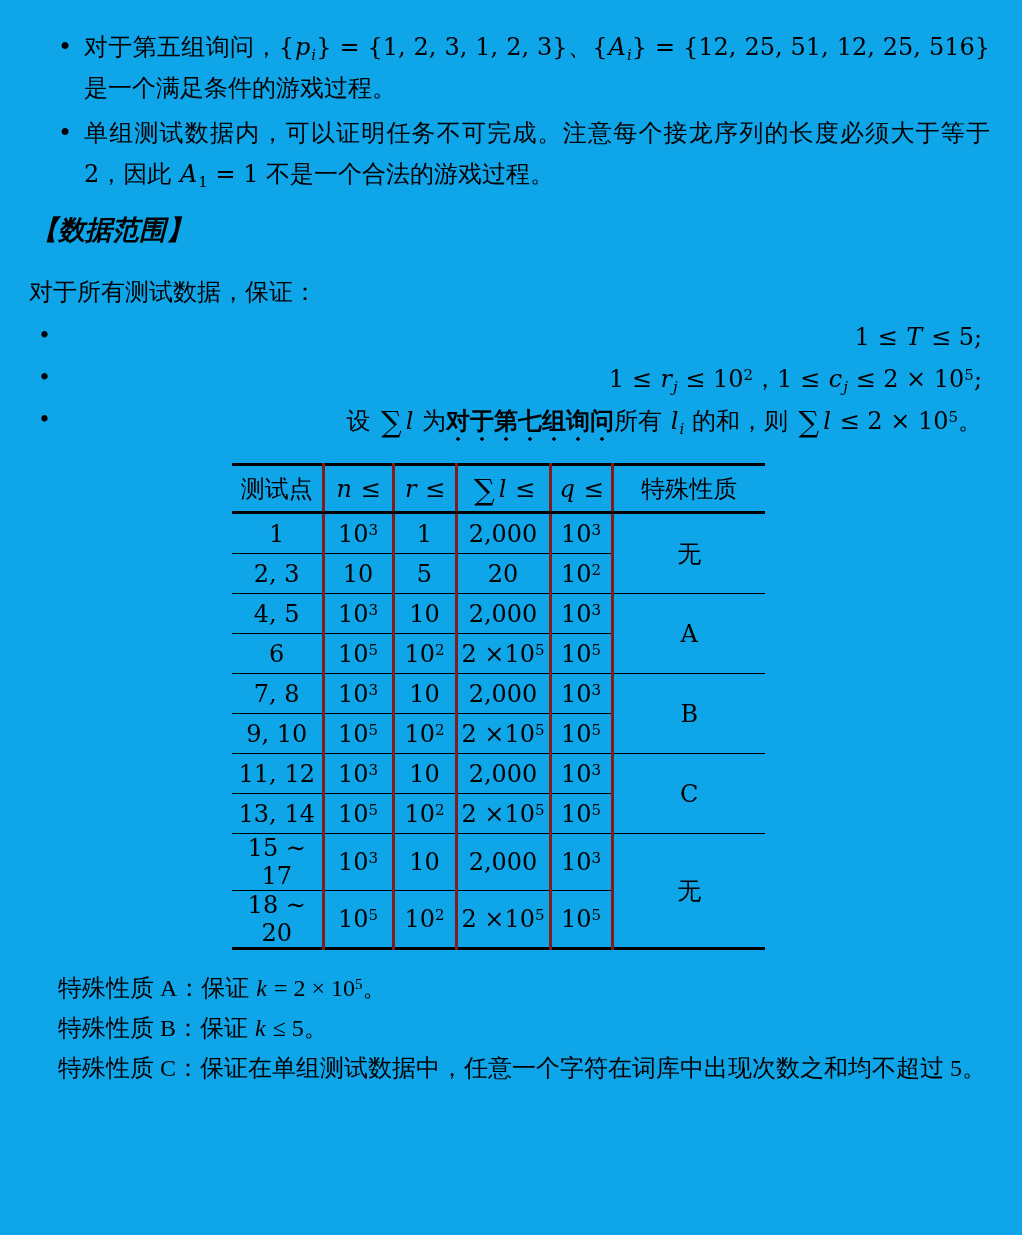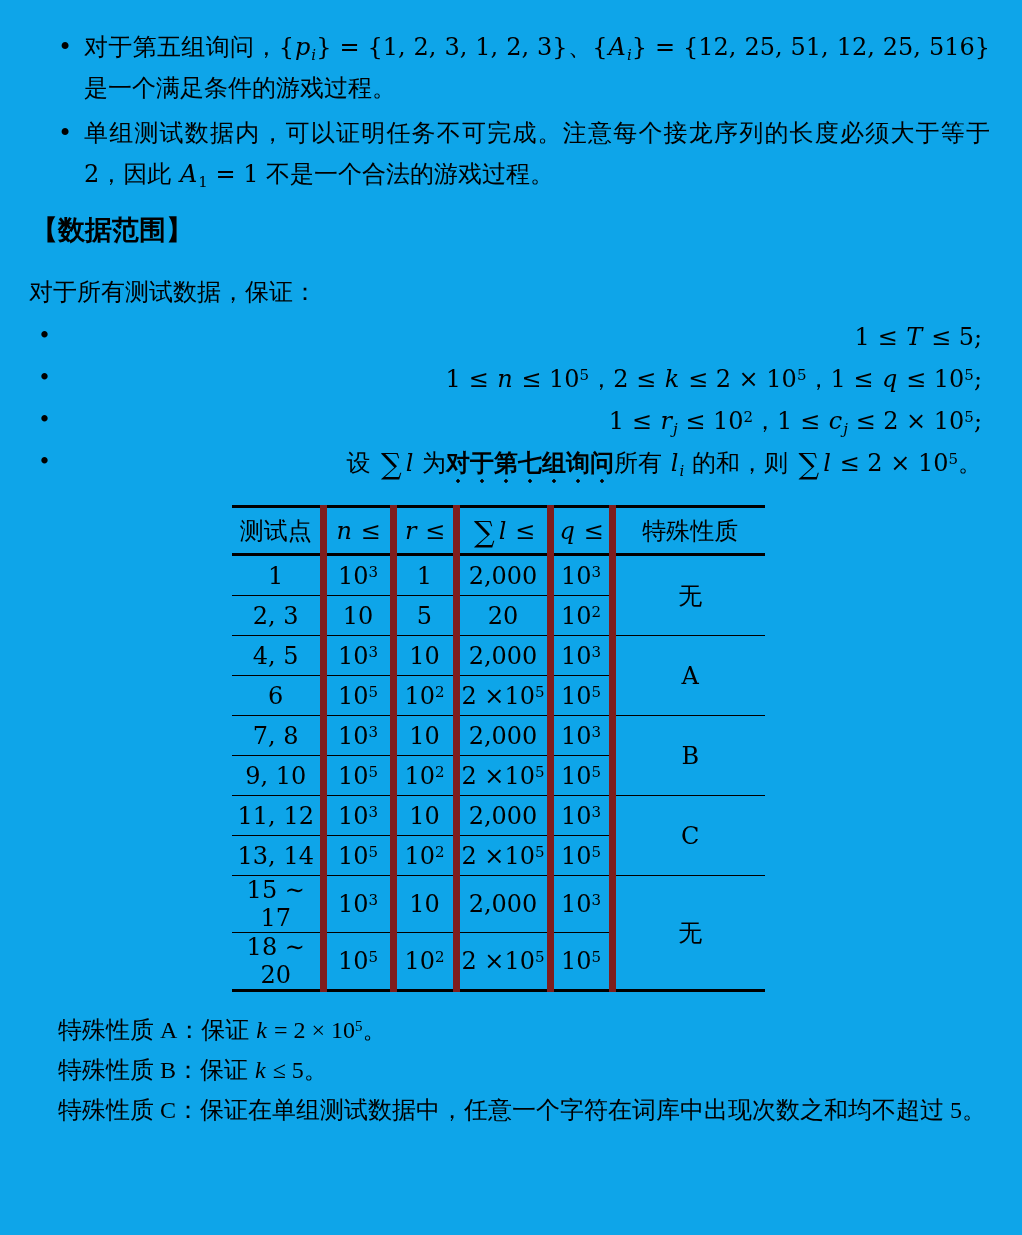--- a/index.html
+++ b/index.html
@@ -29,20 +29,21 @@
     left: -26px; top: 0;
     font-size: 24px;
   }
 
   .section-title {
     margin: 18px 0 12px 31px;
     font-family: "DejaVu Sans", "Liberation Sans", sans-serif;
     font-weight: 700;
     font-size: 27px;
     line-height: 34px;
+    font-style: italic;
   }
 
   .intro { margin: 25px 0 0 29px; line-height: 40px; }
 
   
   .constraints { margin: 5px 0 0 0; padding: 0 40px 0 56px; text-align: right; }
   .constraints li {
     position: relative;
     line-height: 40px;
     margin-bottom: 2px;
@@ -82,21 +83,21 @@
   }
   .data-table th, .data-table td {
     text-align: center;
     vertical-align: middle;
     padding: 0;
     font-weight: normal;
     overflow: visible;
   }
   .data-table th { height: 45px; border-bottom: 3px solid #000; }
   .data-table td { height: 39px; }
-  .data-table .vline { border-right: 7px solid #7f1d1d; }
+  .data-table .vline { border-right: 3px solid #7f1d1d; }
   .data-table tbody td { border-top: 1px solid #000; }
 
   
   .notes { margin: 18px 34px 0 3px; }
   .notes p {
     margin: 0;
     line-height: 40px;
     text-indent: 55px;
     text-align: justify;
     font-family: Liberation Serif, serif;
@@ -111,21 +112,20 @@
       <li><span>对于第五组询问，</span><span class="mm">{</span><span class="mi">p</span><sub class="msubi">i</sub><span class="mm">} = {1, 2, 3, 1, 2, 3}</span><span>、</span><span class="mm">{</span><span class="mi">A</span><sub class="msubi">i</sub><span class="mm">} = {12, 25, 51, 12, 25, 516}</span><span> 是一个满足条件的游戏过程。</span></li>
       <li><span>单组测试数据内，可以证明任务不可完成。注意每个接龙序列的长度必须大于等于 </span><span class="mm">2</span><span>，因此 </span><span class="mi">A</span><sub>1</sub><span class="mm"> = 1</span><span> 不是一个合法的游戏过程。</span></li>
     </ul>
 
   <h2 class="section-title">【数据范围】</h2>
 
   <p class="intro">对于所有测试数据，保证：</p>
 
   <ul class="constraints">
       <li><span class="mm">1 ≤ </span><span class="mi">T</span><span class="mm"> ≤ 5;</span></li>
-      <li><span class="mm">1 ≤ </span><span class="mi">n</span><span class="mm"> ≤ 10</span><sup>5</sup><span>，</span><span class="mm">2 ≤ </span><span class="mi">k</span><span class="mm"> ≤ 2 × 10</span><sup>5</sup><span>，</span><span class="mm">1 ≤ </span><span class="mi">q</span><span class="mm"> ≤ 10</span><sup>5</sup><span class="mm">;</span></li>
       <li><span class="mm">1 ≤ </span><span class="mi">r</span><sub class="msubi">j</sub><span class="mm"> ≤ 10</span><sup>2</sup><span>，</span><span class="mm">1 ≤ </span><span class="mi">c</span><sub class="msubi">j</sub><span class="mm"> ≤ 2 × 10</span><sup>5</sup><span class="mm">;</span></li>
       <li><span>设 </span><span class="msum">∑</span><span class="mi">l</span><span> 为</span><span class="emdot">对于第七组询问</span><span>所有 </span><span class="mi">l</span><sub class="msubi">i</sub><span> 的和，则 </span><span class="msum">∑</span><span class="mi">l</span><span class="mm"> ≤ 2 × 10</span><sup>5</sup><span>。</span></li>
     </ul>
 
   <table class="data-table">
     <colgroup>
       <col style="width:91px">
         <col style="width:70px">
         <col style="width:63px">
       <col style="width:94px">

